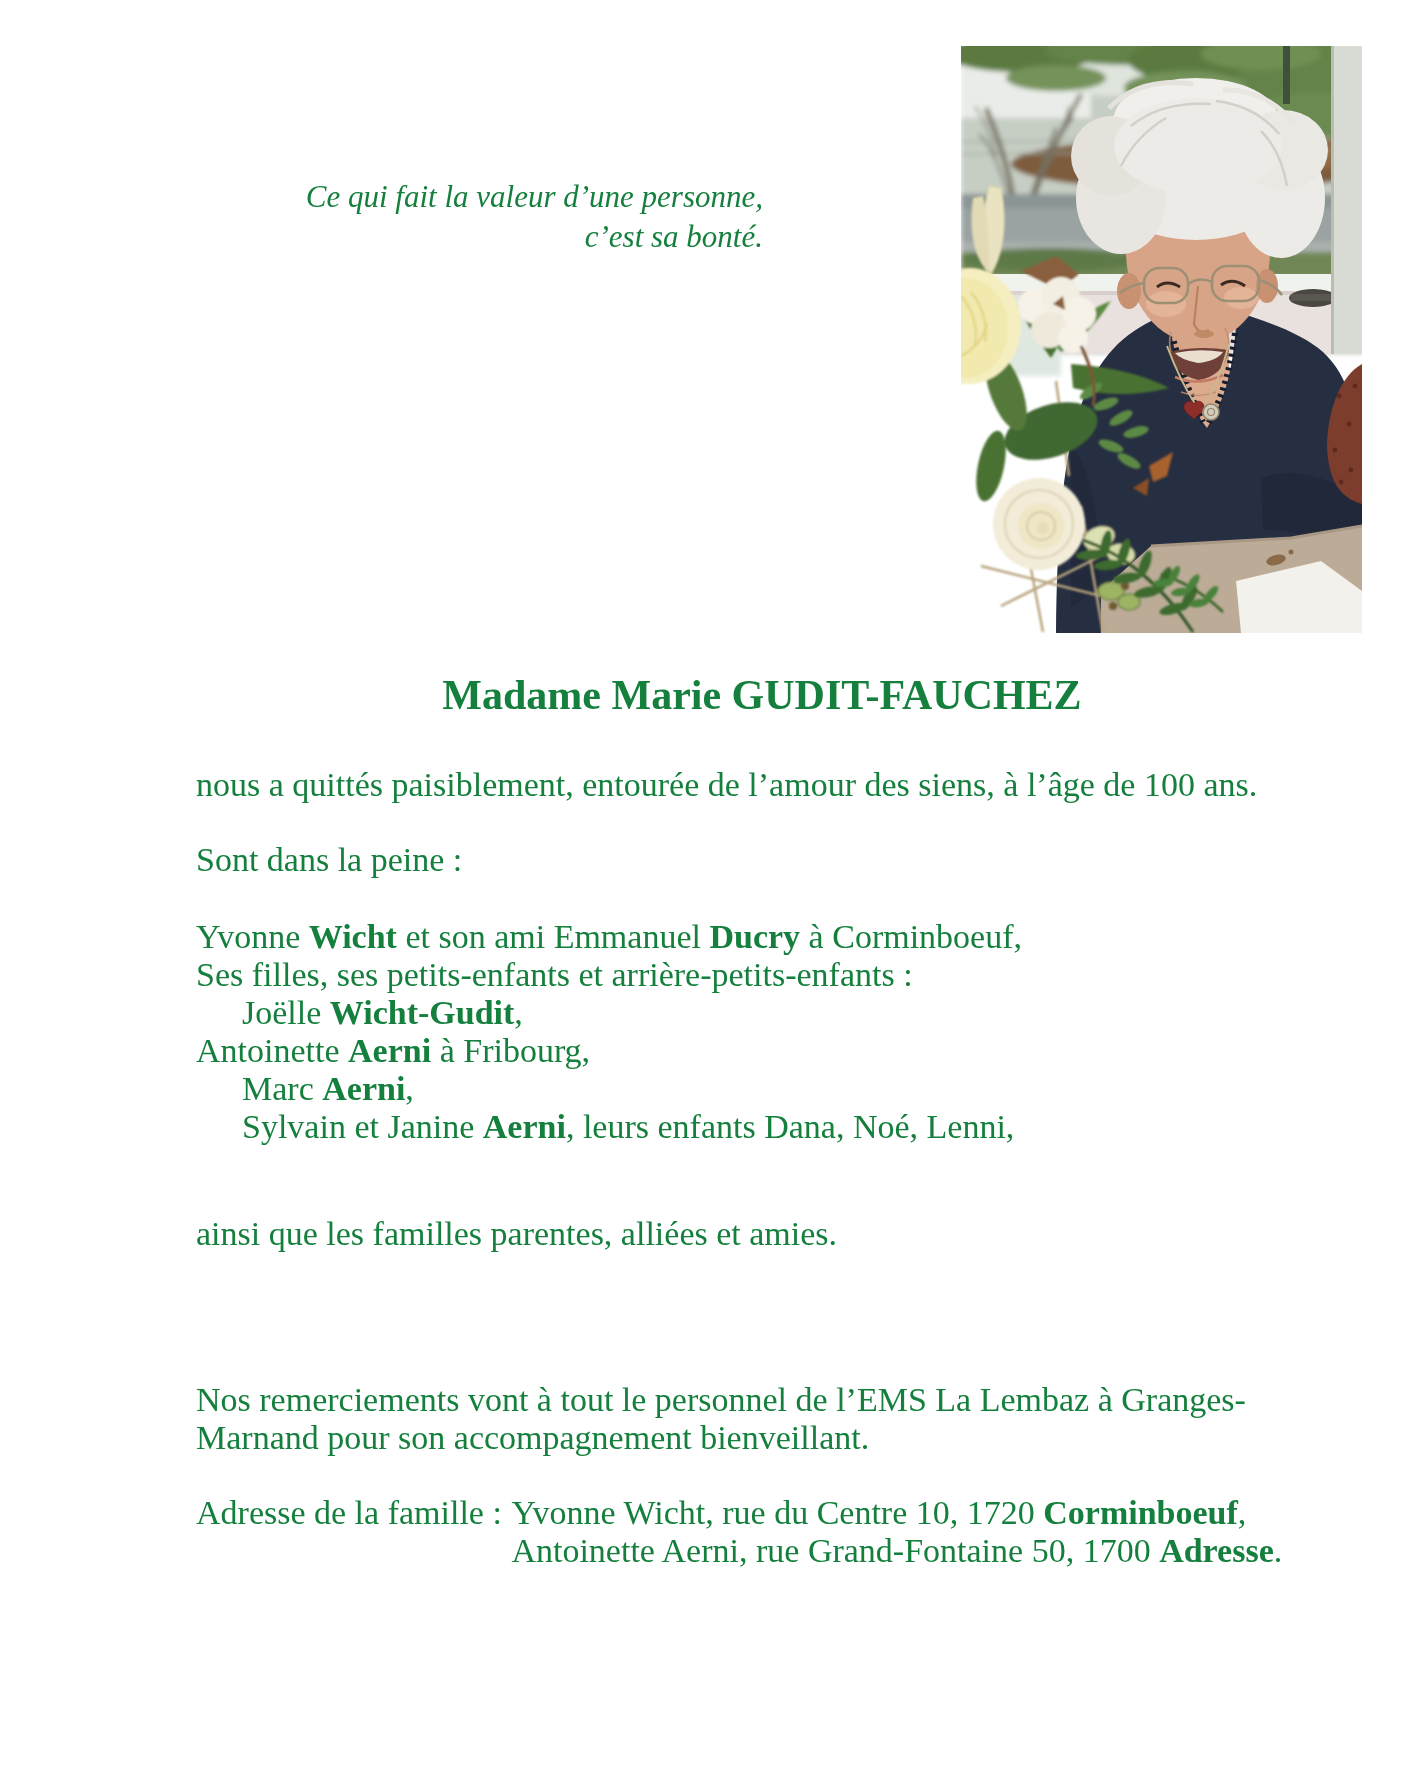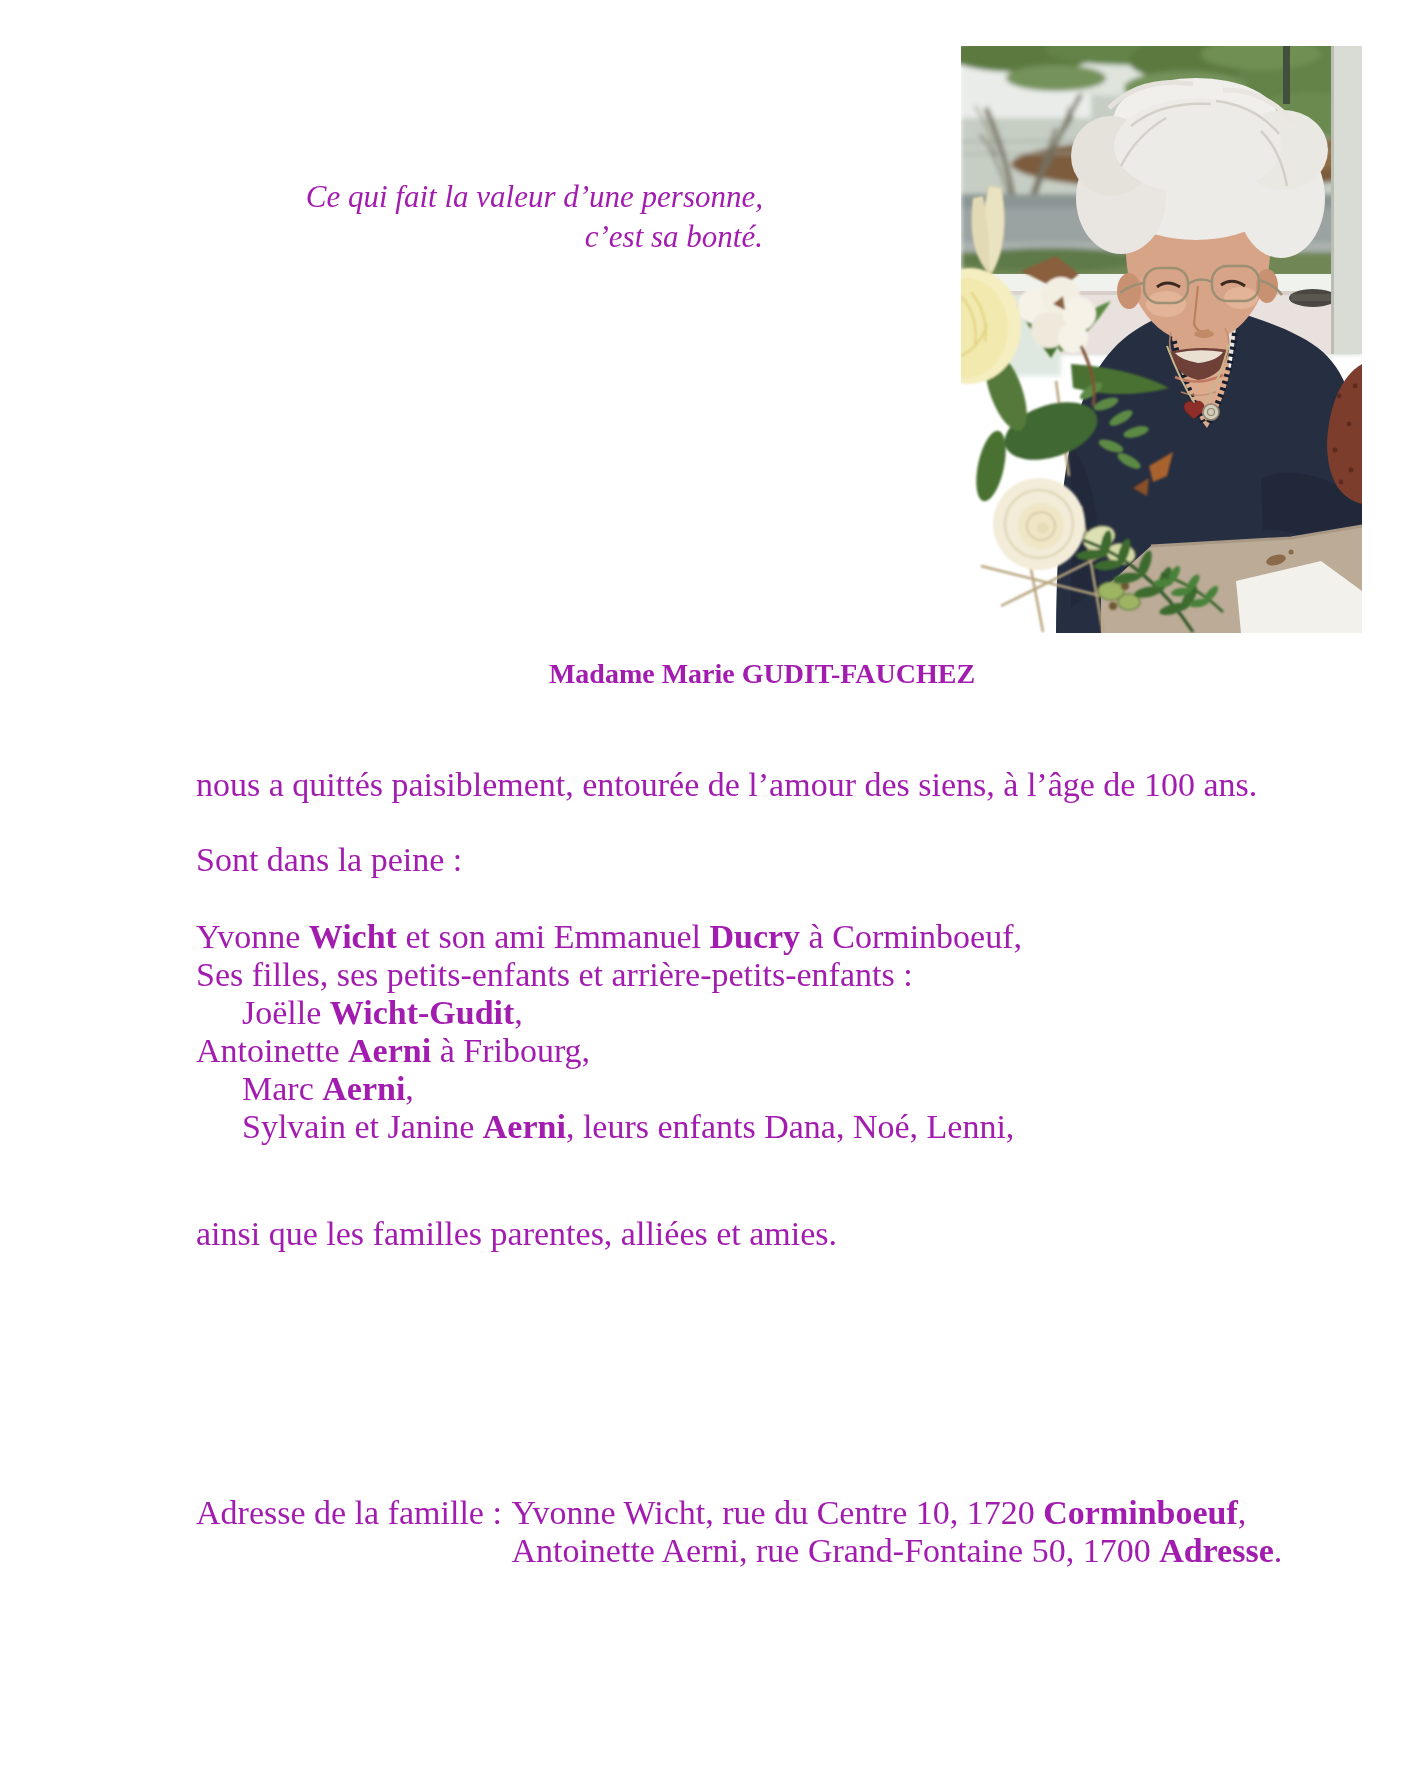--- a/index.html
+++ b/index.html
@@ -2,21 +2,21 @@
 <html><head>
 <meta charset="utf-8">
 <style>
   html, body { margin: 0; padding: 0; background: #ffffff; }
   .page {
     position: relative;
     width: 1418px;
     height: 1772px;
     background: #ffffff;
     font-family: "Liberation Serif", "DejaVu Serif", serif;
-    color: #a21caf;
+    color: #15803d;
     overflow: hidden;
   }
   .quote {
     position: absolute;
     top: 177px;
     right: 655px;
     text-align: right;
     font-style: italic;
     font-size: 31px;
     line-height: 40px;
@@ -35,24 +35,24 @@
     left: 196px;
     font-size: 34px;
     line-height: 38px;
     white-space: nowrap;
   }
   .date-line { top: 598px; }
   .title {
     position: absolute;
     left: 196px;
     width: 1132px;
-    top: 650px;
+    top: 671px;
     text-align: center;
     font-weight: bold;
-    font-size: 28px;
+    font-size: 42px;
     line-height: 48px;
     white-space: nowrap;
   }
   .passing-line { top: 766px; text-align: center; }
   .grief-line   { top: 841px; }
   .family-block { top: 918px; }
   .families-line{ top: 1188px; margin-top: 27px; }
   .ceremony-block { top: 1266px; }
   .thanks-block { top: 1381px; }
   .address-block { top: 1494px; display: flex; align-items: flex-start; }
@@ -343,20 +343,24 @@
     <div>Ses filles, ses petits-enfants et arrière-petits-enfants :</div>
     <div class="indent"><span>Joëlle </span><b>Wicht-Gudit</b><span>,</span></div>
     <div><span>Antoinette </span><b>Aerni</b><span> à Fribourg,</span></div>
     <div class="indent"><span>Marc </span><b>Aerni</b><span>,</span></div>
     <div class="indent"><span>Sylvain et Janine </span><b>Aerni</b><span>, leurs enfants Dana, Noé, Lenni,</span></div>
   </div>
 
   <div class="line families-line">ainsi que les familles parentes, alliées et amies.</div>
 
 
+  <div class="block thanks-block">
+    <div>Nos remerciements vont à tout le personnel de l’EMS La Lembaz à Granges-</div>
+    <div>Marnand pour son accompagnement bienveillant.</div>
+  </div>
 
   <div class="block address-block">
     <span class="addr-label">Adresse de la famille :</span>
     <div class="addr-lines">
       <div><span>Yvonne Wicht, rue du Centre 10, 1720 </span><b>Corminboeuf</b><span>,</span></div>
       <div><span>Antoinette Aerni, rue Grand-Fontaine 50, 1700 </span><b>Adresse</b><span>.</span></div>
     </div>
   </div>
 
 </div>

